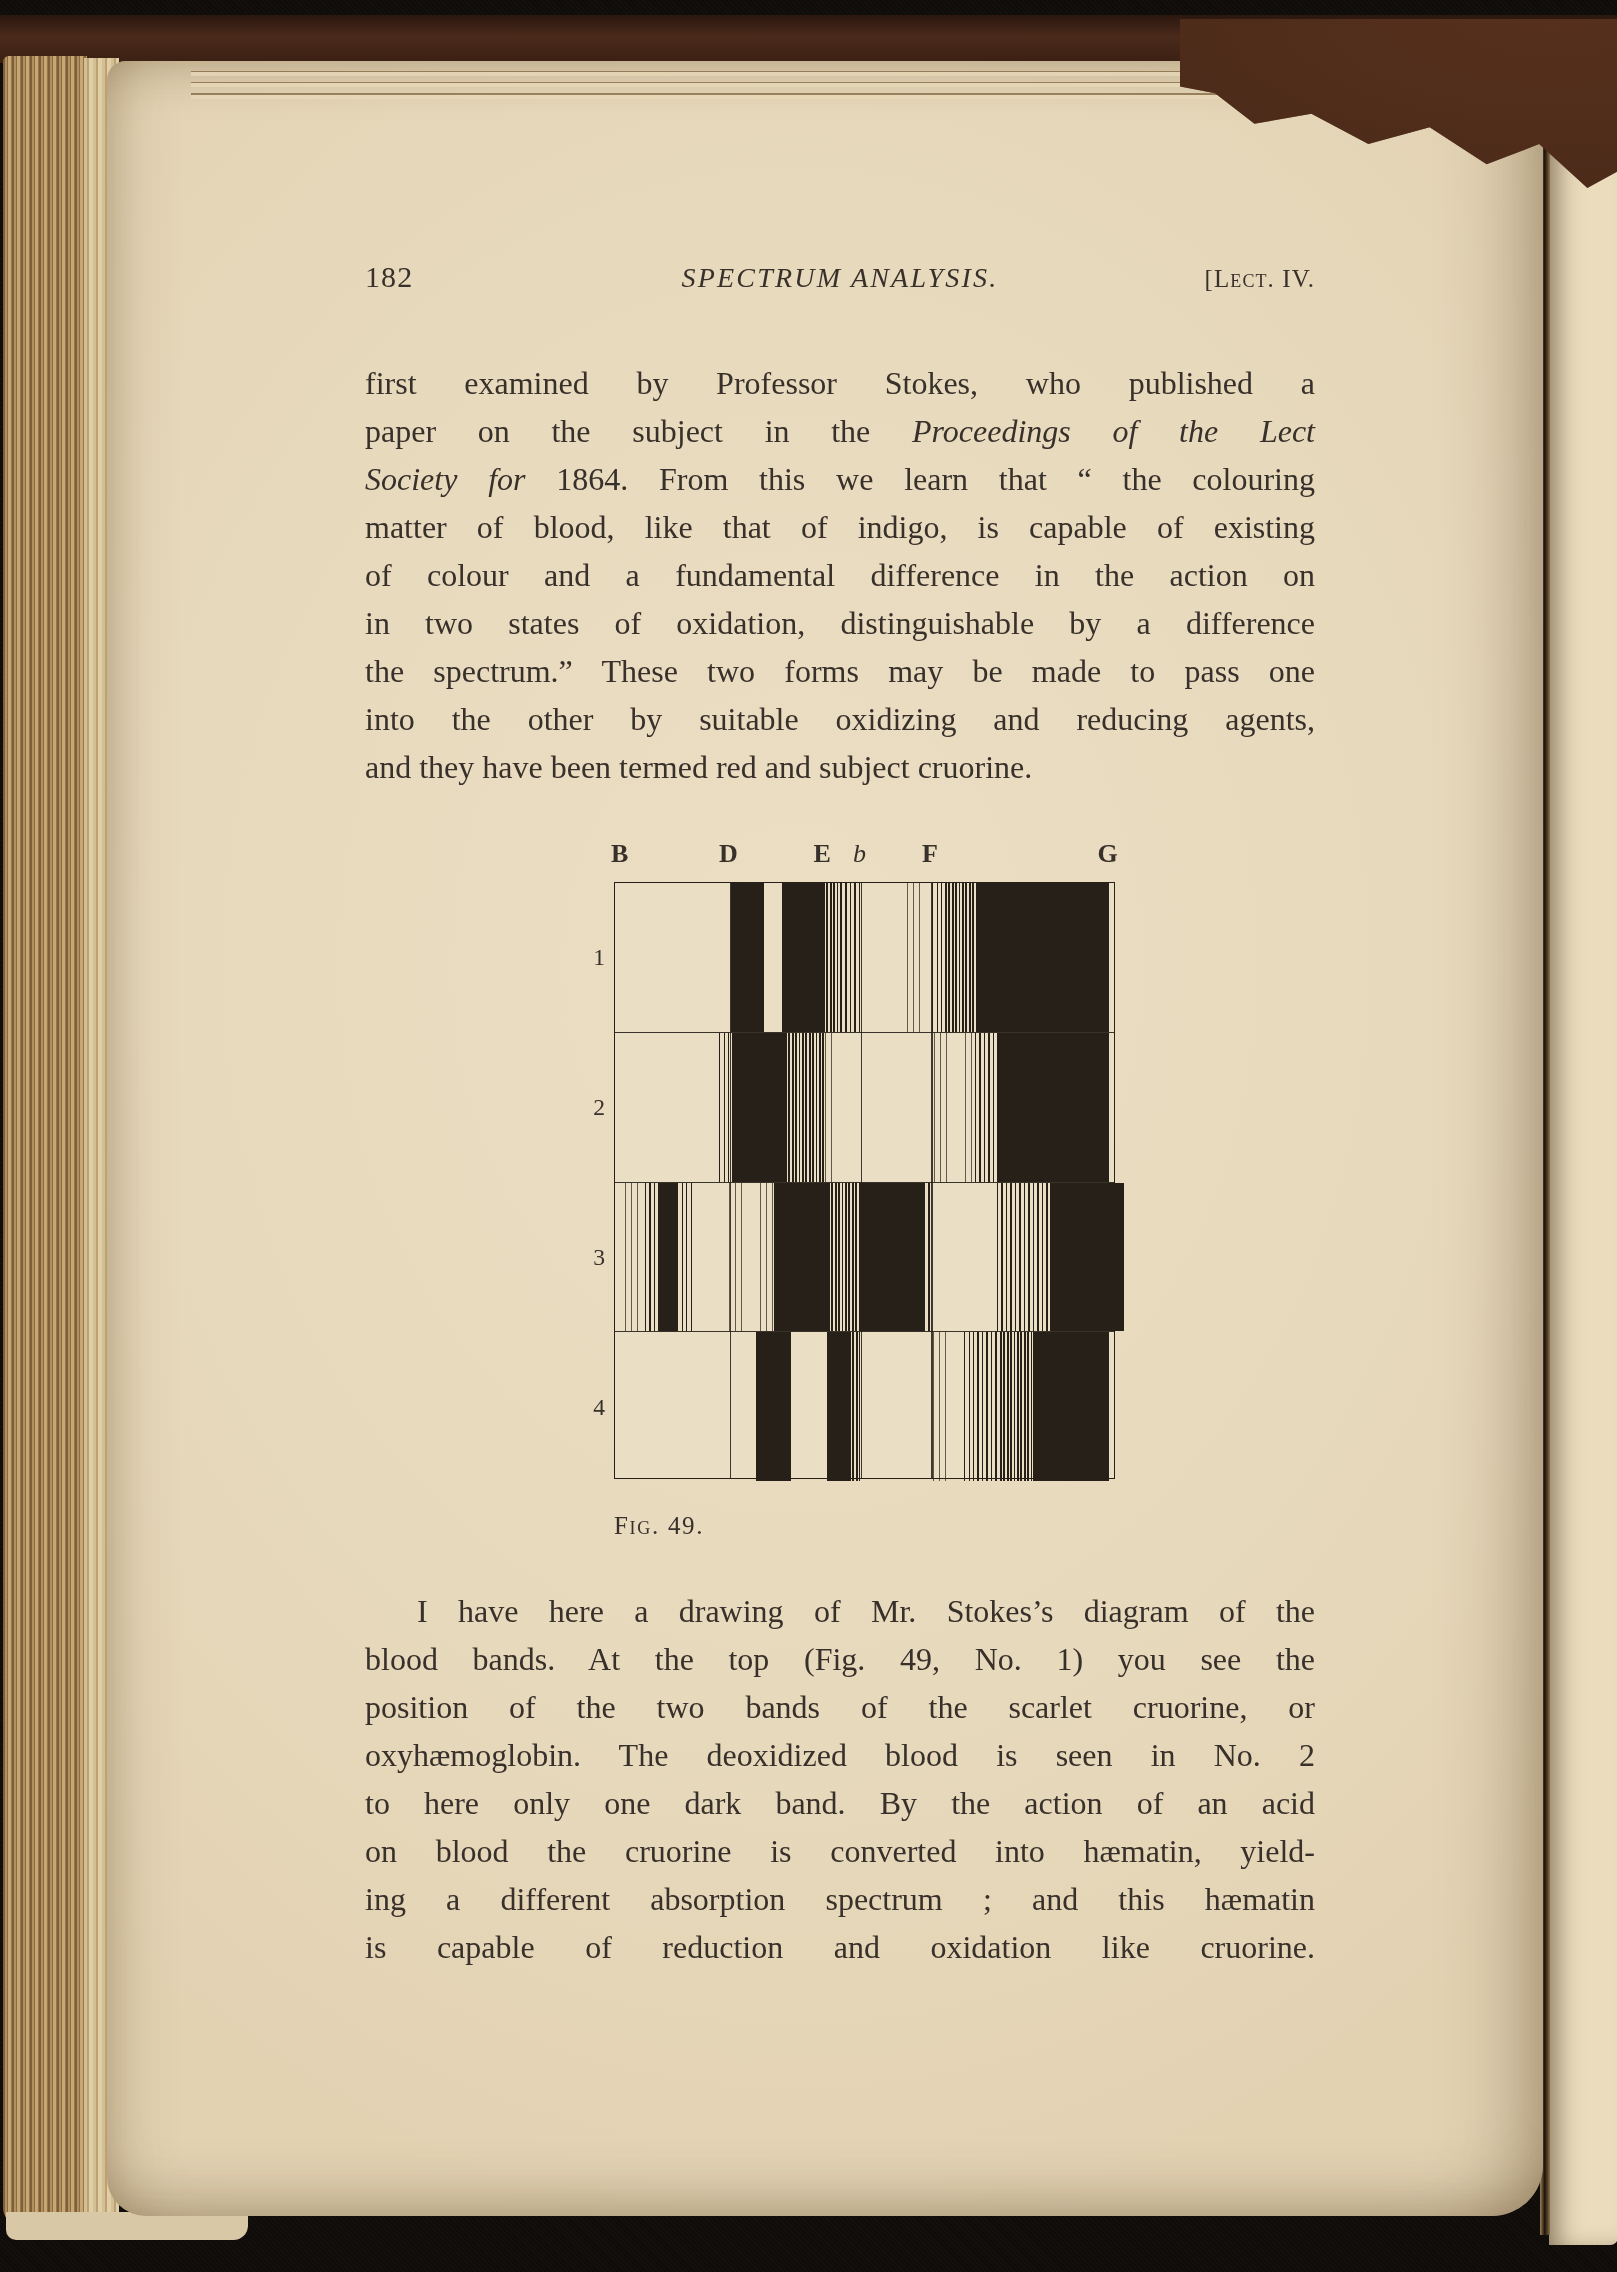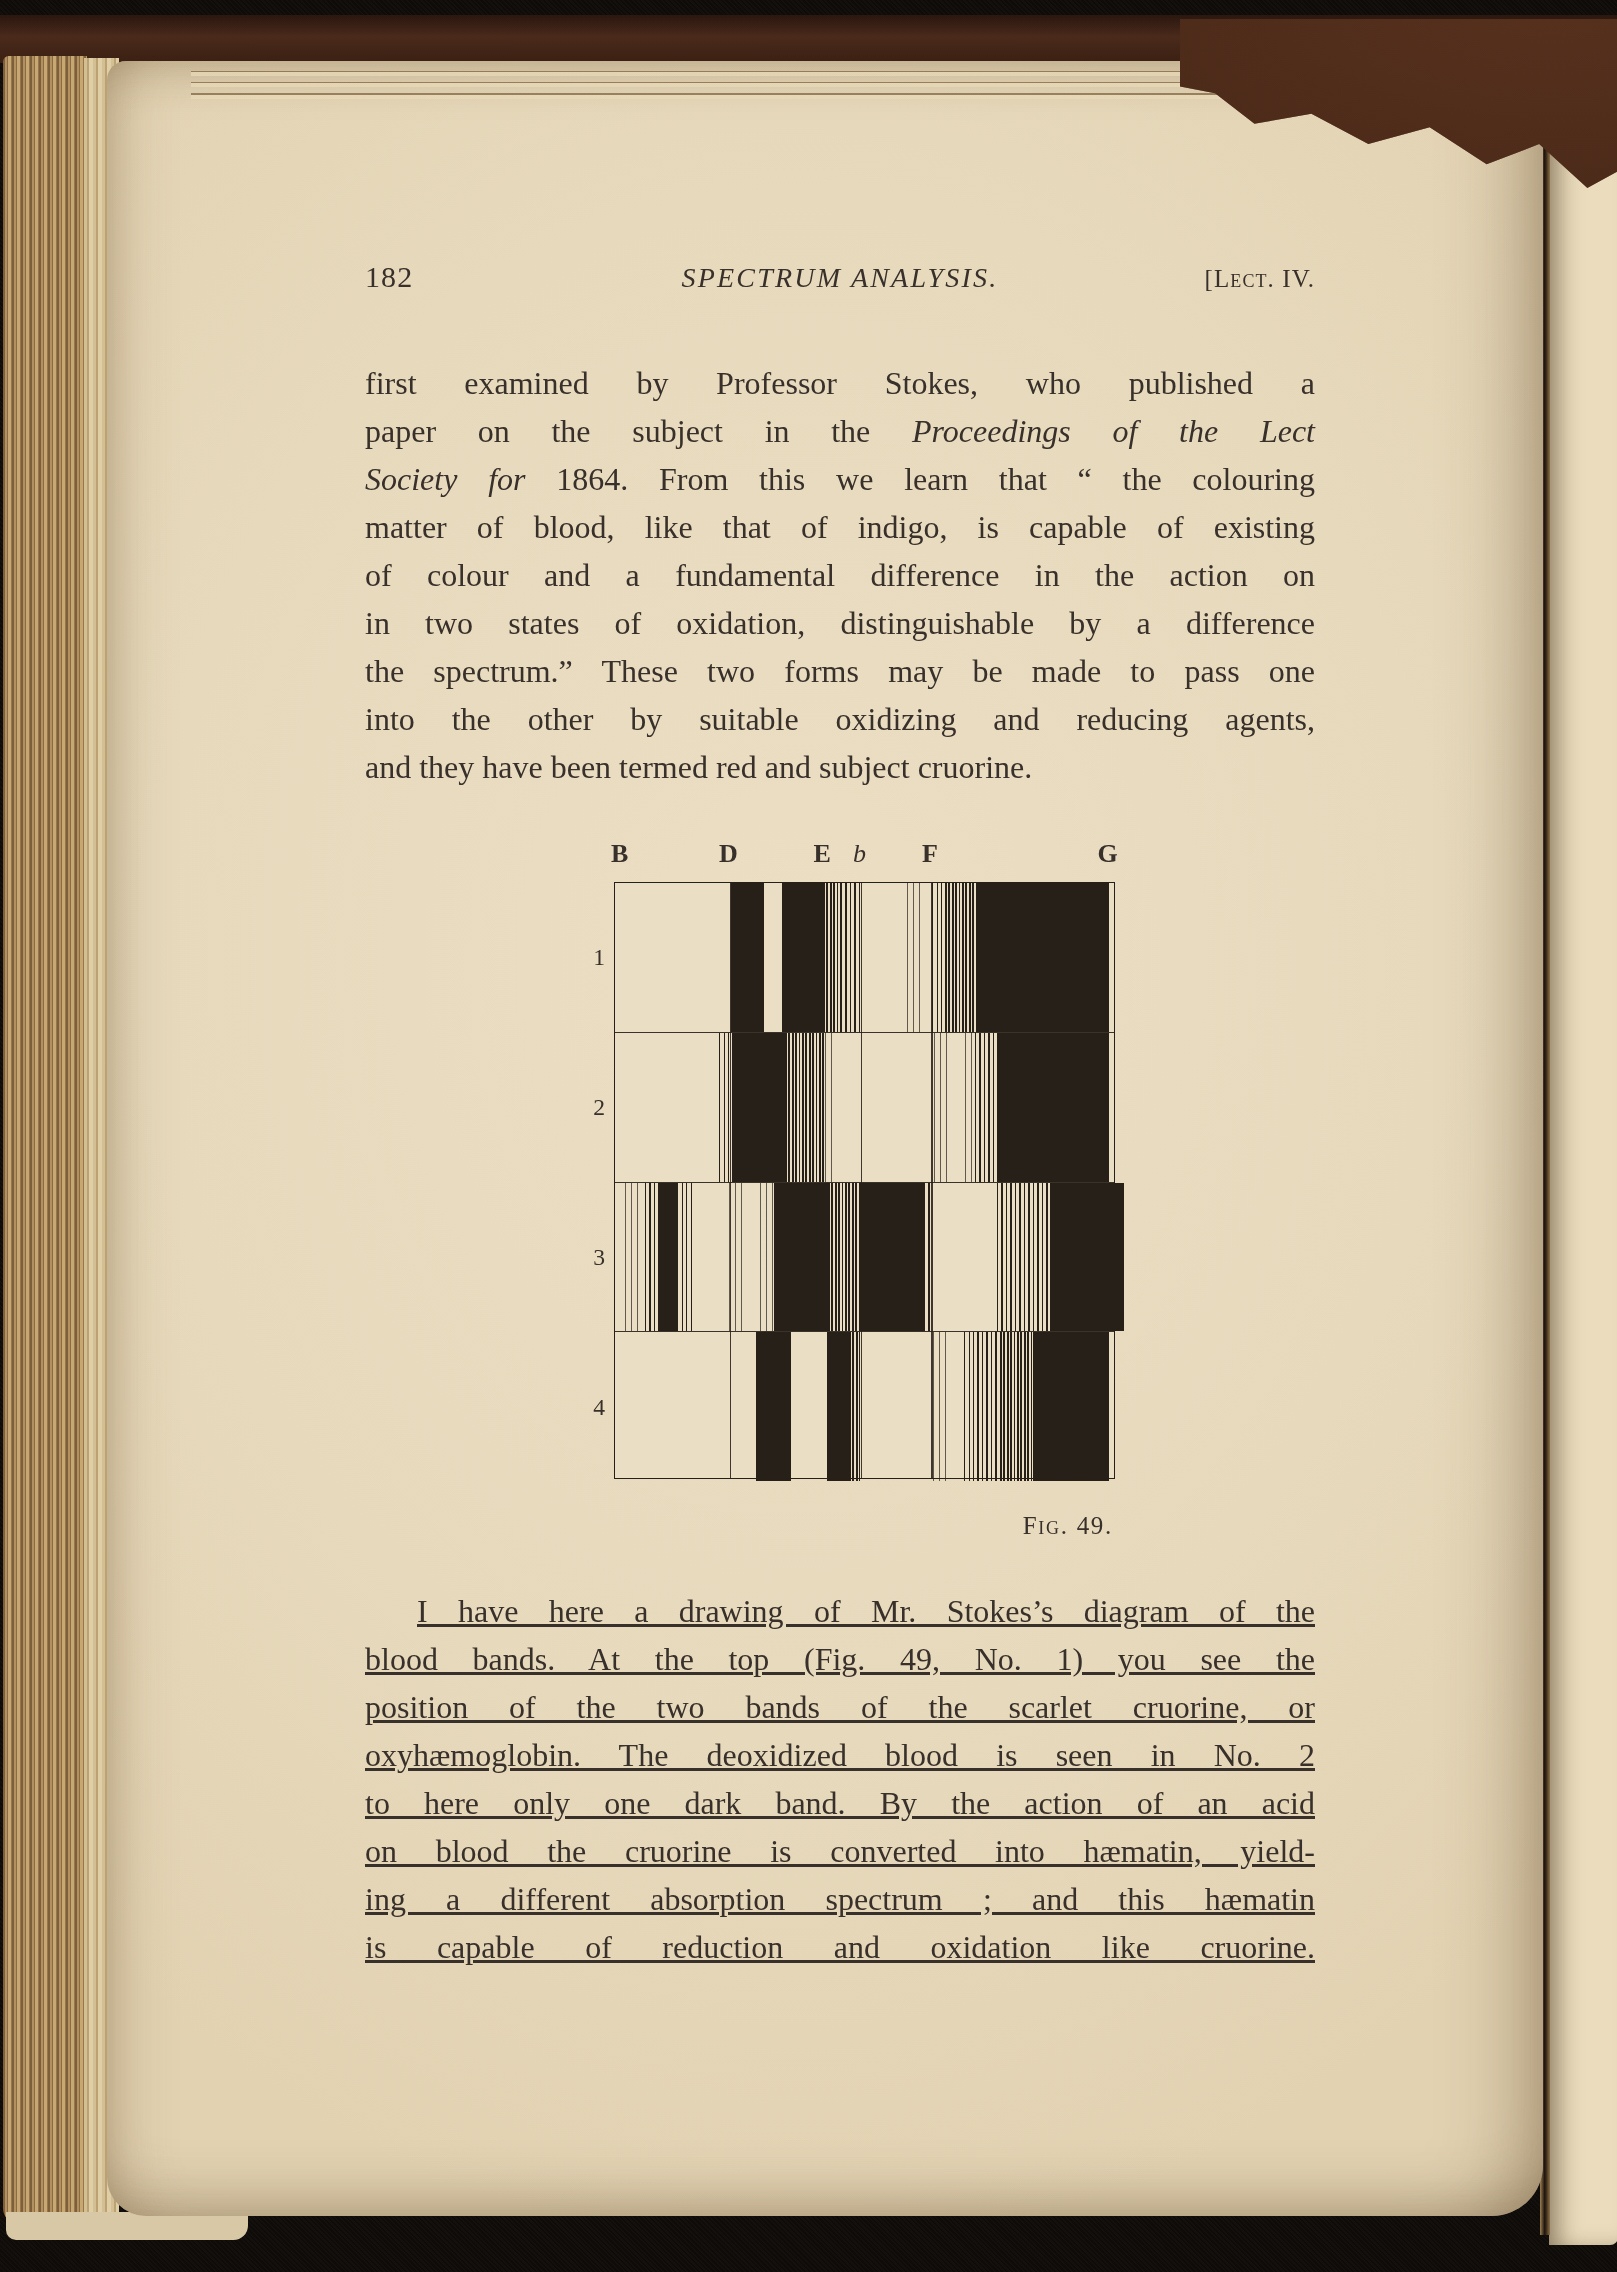--- a/index.html
+++ b/index.html
@@ -36,42 +36,42 @@
     background:repeating-linear-gradient(180deg, rgba(233,218,185,0) 0 5.6px, rgba(125,98,60,.9) 5.6px 7.3px, rgba(233,218,185,.9) 7.3px 11.2px);}
   .speck{position:absolute;width:5px;height:6.2px;border-radius:50%;background:#b9803e;opacity:.65;}
   
   .content{position:absolute;left:0;top:0;width:100%;height:100%;}
   .header{position:absolute;left:365px;top:260px;width:950px;height:39px;}
   .pagenum{position:absolute;left:0;top:0;font-size:30px;letter-spacing:1.1px;}
   .runtitle{position:absolute;left:0;right:0;top:2.2px;text-align:center;font-style:italic;font-size:28px;letter-spacing:2.2px;}
   .lectref{position:absolute;right:0;top:4.5px;font-size:25px;font-variant:small-caps;letter-spacing:1.1px;}
   .para{position:absolute;left:365px;width:950px;font-size:32px;line-height:48px;}
   #para1{top:359px;}
-  #para2{top:1587px;text-decoration:underline;}
+  #para2{top:1587px;}
   .tline{width:100%;}
   .tline.just{text-align:justify;text-align-last:justify;}
   .tline.indent{text-indent:52px;}
   .it{font-style:italic;}
   
   .figure{position:absolute;left:614px;top:882px;width:499px;height:595px;}
   .fig-frame{position:absolute;left:0;top:0;width:100%;height:100%;border:1.7px solid #272019;background:#eadfc4;}
   .fig-row{position:relative;height:25%;overflow:visible;}
   .fig-row + .fig-row{border-top:1.1px solid rgba(39,32,25,.9);}
   .band{position:absolute;top:0;height:100%;}
   .band.solid{background:#272019;}
   .band.hatch{background:repeating-linear-gradient(90deg,#272019 0 1.1px,rgba(39,32,25,0) 1.1px 4.5px);}
   .band.hatch-dense{background:repeating-linear-gradient(90deg,#272019 0 1.7px,rgba(39,32,25,0) 1.7px 3.4px);}
   .band.hatch-light{background:repeating-linear-gradient(90deg,rgba(39,32,25,.7) 0 0.6px,rgba(39,32,25,0) 0.6px 6.2px);}
   .fig-guide{position:absolute;top:0;height:100%;width:1.7px;background:rgba(39,32,25,.88);}
   .fig-rowlabel{position:absolute;left:-35px;top:50%;transform:translateY(-50%);width:25px;
     text-align:right;font-size:23.6px;color:#38302a;}
   .fig-toplabels{position:absolute;left:0;top:-43px;width:100%;height:34px;}
   .fig-toplabel{position:absolute;transform:translateX(-50%);font-size:26px;font-weight:600;letter-spacing:0.6px;}
   .fig-toplabel.it{font-style:italic;font-weight:500;}
-  .caption{position:absolute;left:614px;top:1512px;width:499px;text-align:right;
+  .caption{position:absolute;left:614px;top:1512px;width:499px;text-align:left;
     font-size:25px;font-variant:small-caps;letter-spacing:1.7px;}
 </style>
 </head>
 <body>
 
 <div class="photo">
 
   <div class="leather-strip"></div>
   <div class="page-stack"></div>
   <div class="page-stack-light"></div>

